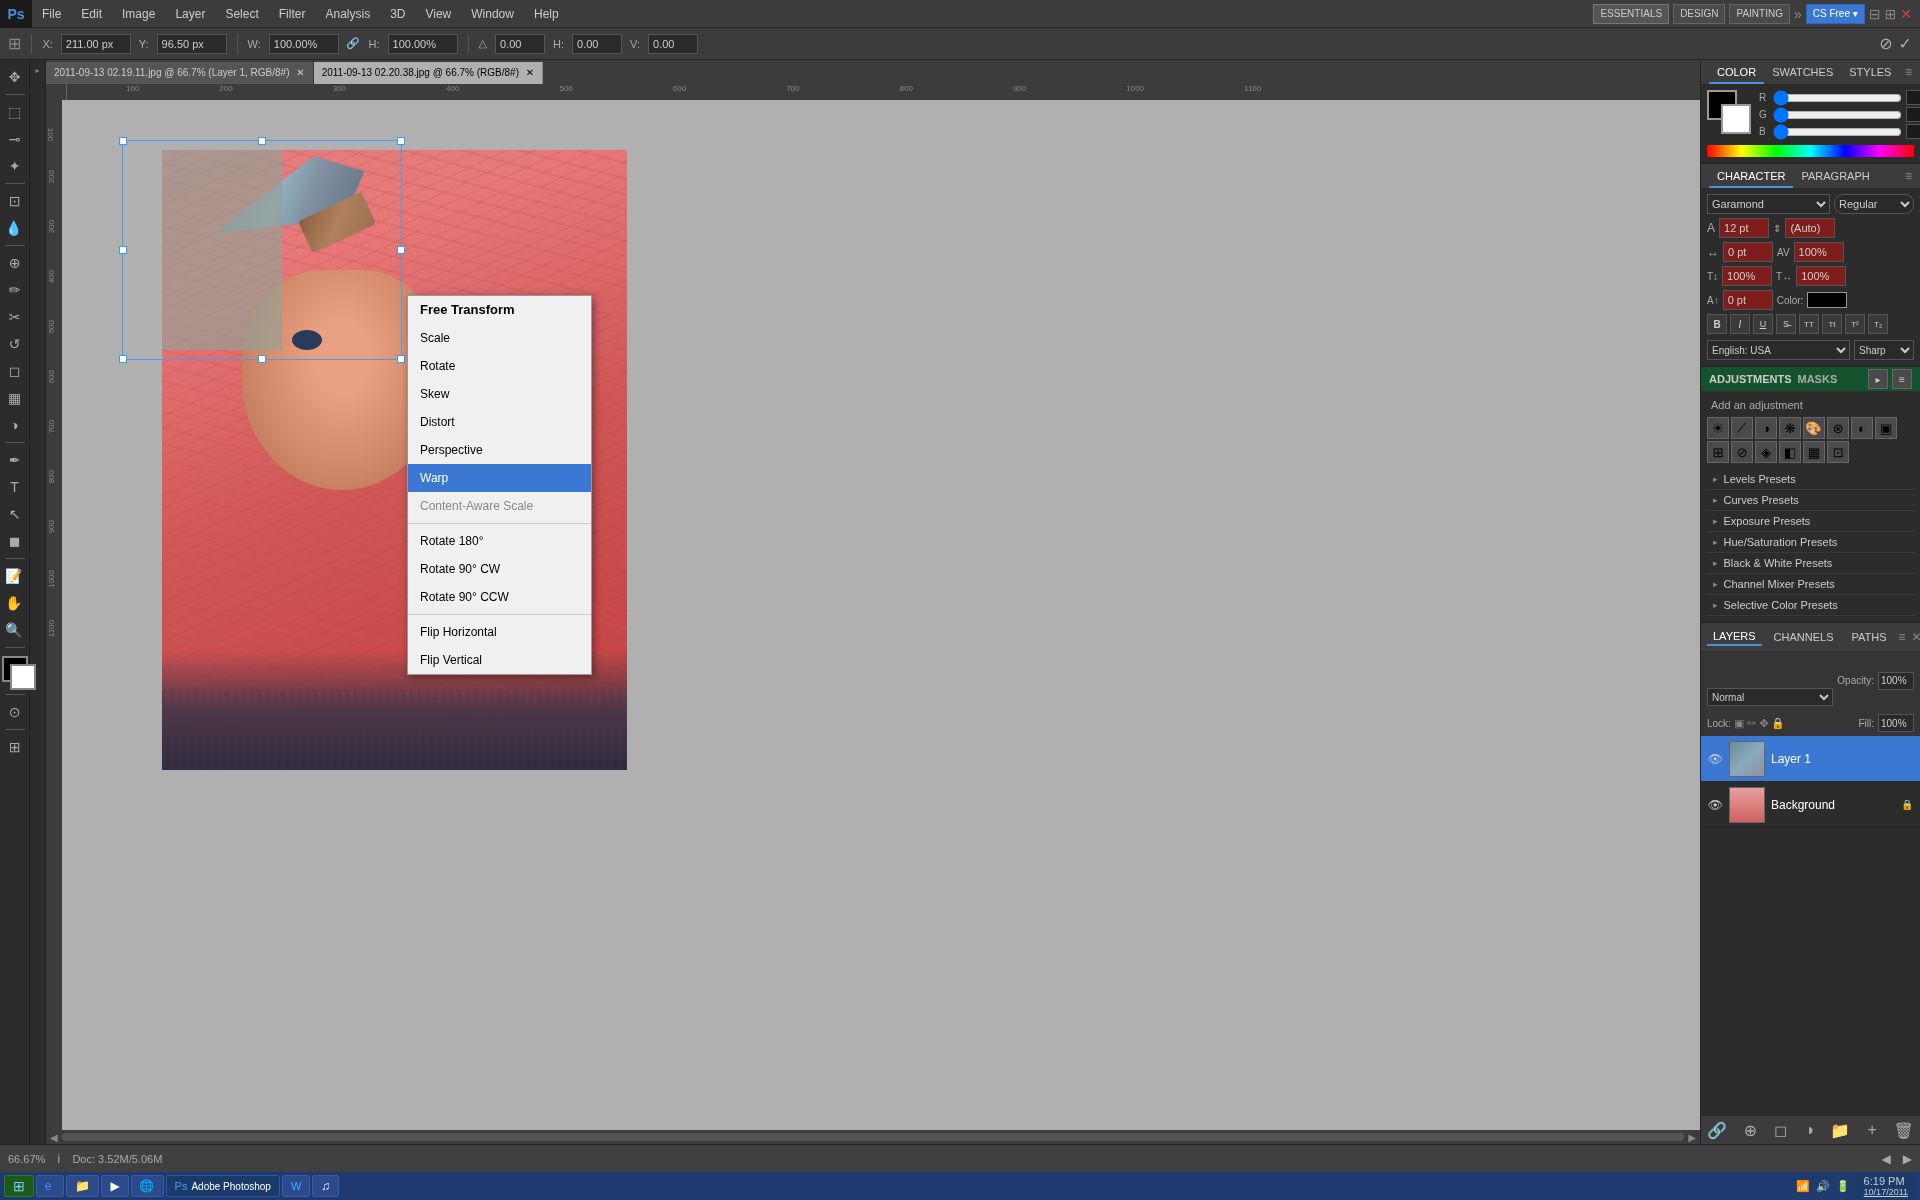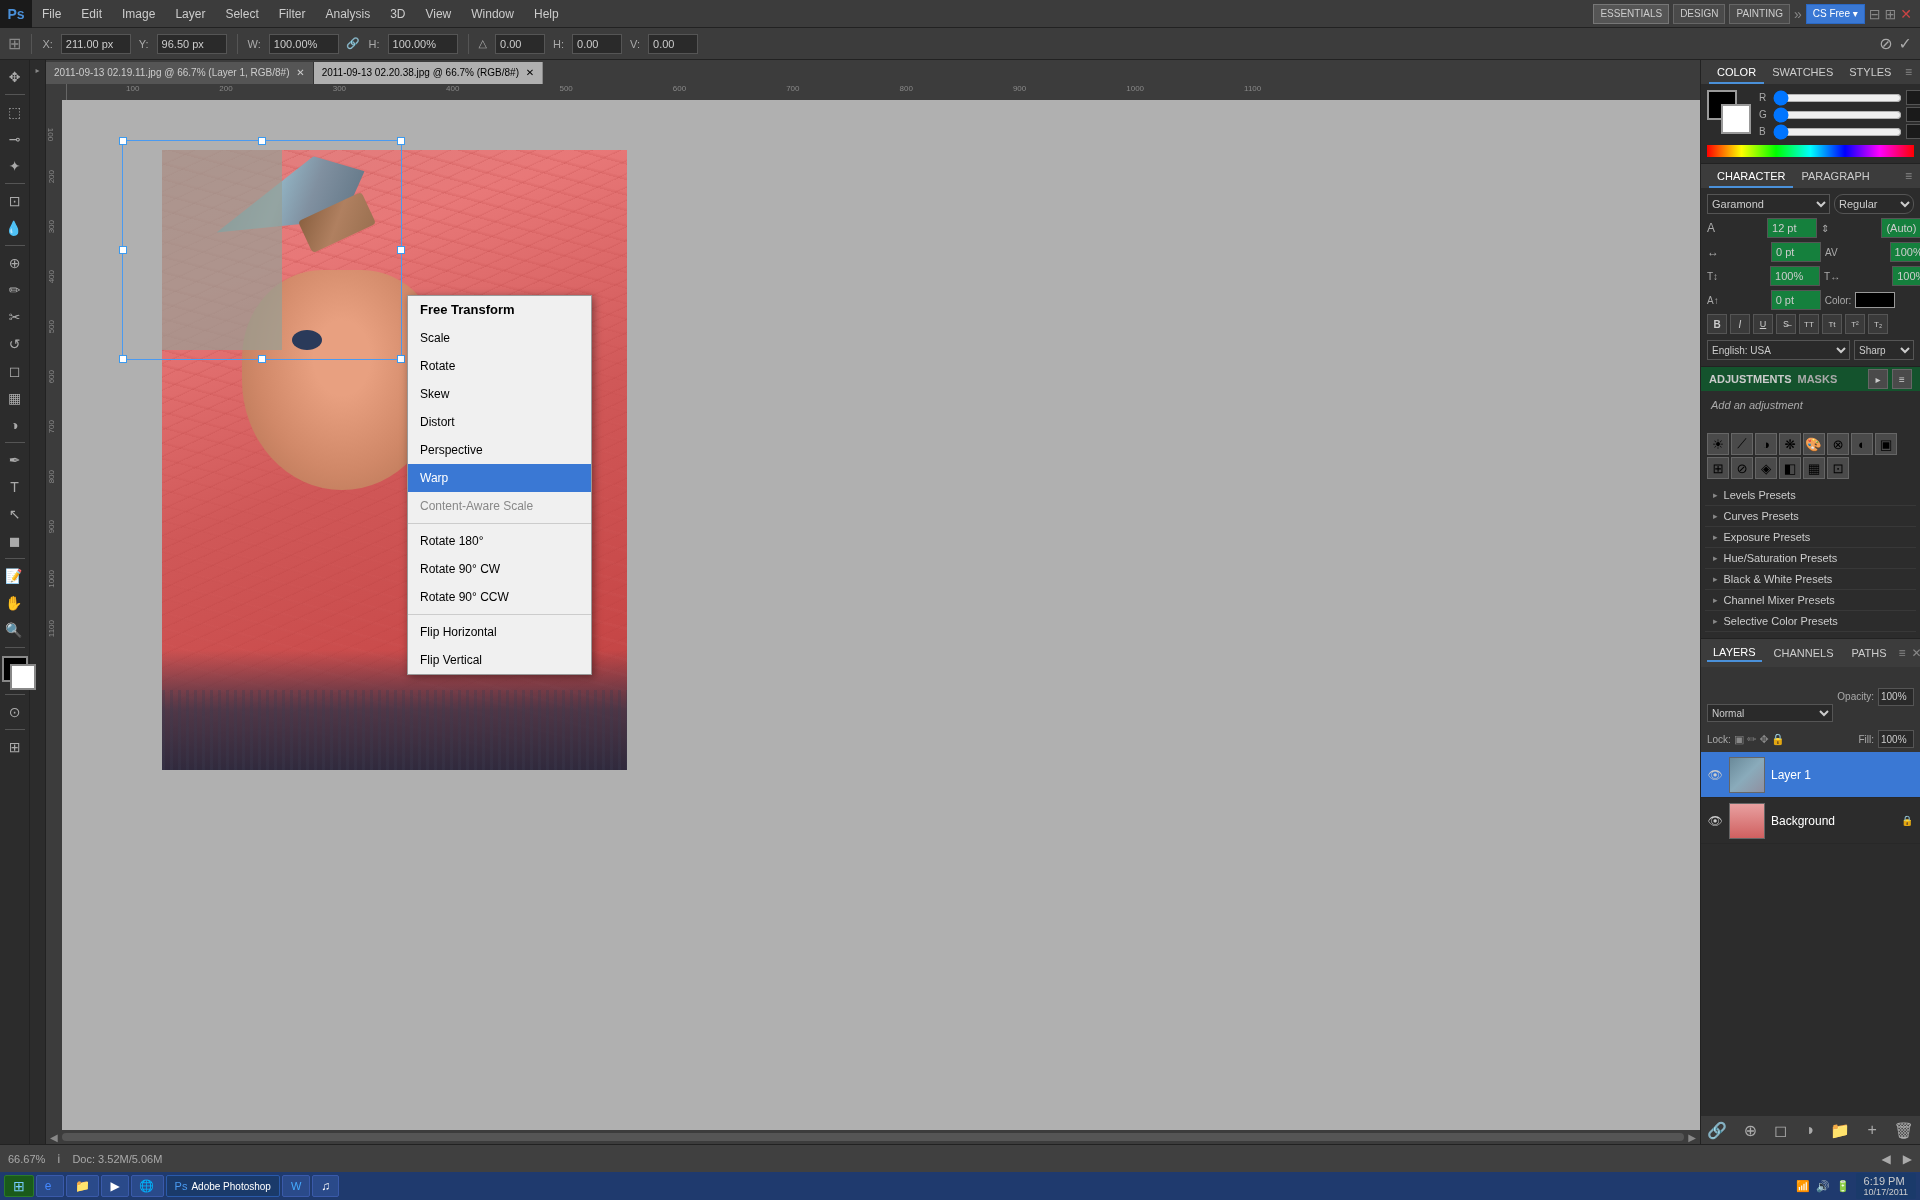--- a/index.html
+++ b/index.html
@@ -101,21 +101,21 @@
     .color-slider { flex: 1; height: 8px; border-radius: 2px; }
     .color-input { width: 28px; background: #1a1a1a; border: 1px solid #555; color: #ccc; font-size: 10px; text-align: right; padding: 1px 2px; }
     .r-slider { background: linear-gradient(to right, #000, #f00); }
     .g-slider { background: linear-gradient(to right, #000, #0f0); }
     .b-slider { background: linear-gradient(to right, #000, #00f); }
     .color-gradient-bar { width: 100%; height: 12px; background: linear-gradient(to right, #f00, #ff0, #0f0, #0ff, #00f, #f0f, #f00); margin-top: 4px; }
 
     
     .char-row { display: flex; align-items: center; gap: 4px; margin-bottom: 4px; }
     .char-select { background: #2a2a2a; border: 1px solid #555; color: #ccc; height: 20px; font-size: 11px; flex: 1; }
-    .char-input { background: #15803d; border: 1px solid #555; color: #ccc; height: 20px; width: 50px; font-size: 11px; padding: 0 4px; margin-left: 48px; }
+    .char-input { background: #7f1d1d; border: 1px solid #555; color: #ccc; height: 20px; width: 50px; font-size: 11px; padding: 0 4px; }
     .char-icon { color: #aaa; font-size: 12px; }
 
     
     .adj-header { height: 24px; background: #14532d; display: flex; align-items: center; justify-content: space-between; padding: 0 8px; }
     .adj-title { font-size: 11px; color: #ccc; font-weight: bold; }
     .adj-icons { display: flex; gap: 4px; }
     .adj-icon-btn { width: 20px; height: 20px; background: #4a4a4a; border: 1px solid #666; display: flex; align-items: center; justify-content: center; cursor: pointer; font-size: 10px; color: #ccc; }
     .adj-item { padding: 4px 8px; display: flex; align-items: center; gap: 6px; font-size: 11px; color: #ccc; cursor: pointer; border-bottom: 1px solid #383838; }
     .adj-arrow { color: #888; font-size: 9px; }
 
@@ -474,21 +474,21 @@
         <div style="display:flex; gap:6px;">
           <span class="adj-title">ADJUSTMENTS</span>
           <span class="adj-title" style="cursor:pointer; color:#aaa;">MASKS</span>
         </div>
         <div class="adj-icons">
           <button class="adj-icon-btn">▸</button>
           <button class="adj-icon-btn">≡</button>
         </div>
       </div>
       <div style="padding:6px 4px;">
-        <div style="font-size:11px; color:#aaa; padding:2px 6px; margin-bottom:20px;font-style:italic;">Add an adjustment</div>
+        <div style="font-size:11px; color:#aaa; padding:2px 6px; margin-bottom:4px;">Add an adjustment</div>
         <div style="display:flex; flex-wrap:wrap; gap:2px; margin-bottom:6px; padding:0 2px;">
           <button style="width:22px; height:22px; background:#4a4a4a; border:1px solid #666; cursor:pointer;">☀</button>
           <button style="width:22px; height:22px; background:#4a4a4a; border:1px solid #666; cursor:pointer;">⟋</button>
           <button style="width:22px; height:22px; background:#4a4a4a; border:1px solid #666; cursor:pointer;">◑</button>
           <button style="width:22px; height:22px; background:#4a4a4a; border:1px solid #666; cursor:pointer;">❋</button>
           <button style="width:22px; height:22px; background:#4a4a4a; border:1px solid #666; cursor:pointer;">🎨</button>
           <button style="width:22px; height:22px; background:#4a4a4a; border:1px solid #666; cursor:pointer;">⊗</button>
           <button style="width:22px; height:22px; background:#4a4a4a; border:1px solid #666; cursor:pointer;">◐</button>
           <button style="width:22px; height:22px; background:#4a4a4a; border:1px solid #666; cursor:pointer;">▣</button>
           <button style="width:22px; height:22px; background:#4a4a4a; border:1px solid #666; cursor:pointer;">⊞</button>
@@ -615,16 +615,16 @@
   </button>
   <button class="taskbar-btn">
     <span style="font-size:12px;">♫</span>
   </button>
   <div class="taskbar-sys">
     <span>📶</span>
     <span>🔊</span>
     <span>🔋</span>
     <div class="taskbar-time">
       <div>6:19 PM</div>
-      <div style="font-size:9px;">10/17/2011</div>
+      <div style="font-size:9px;text-decoration:underline;">10/17/2011</div>
     </div>
   </div>
 </div>
 
 </body></html>

